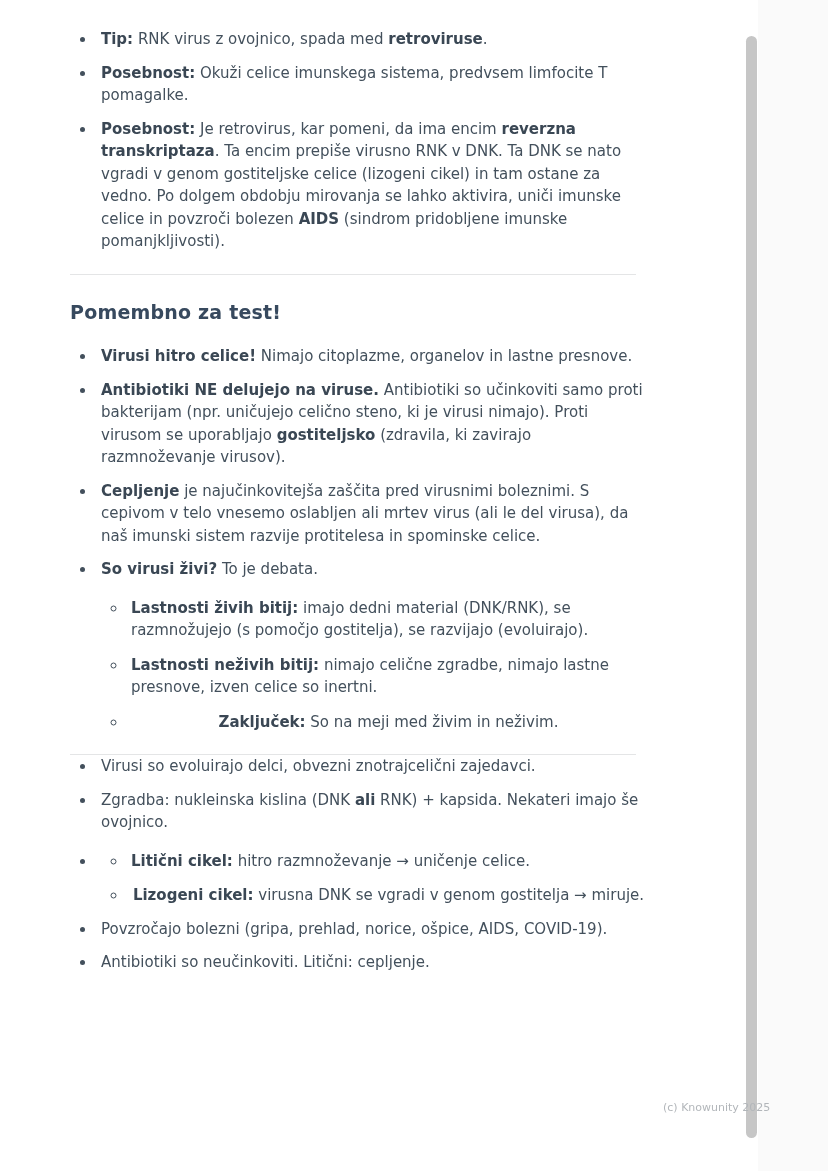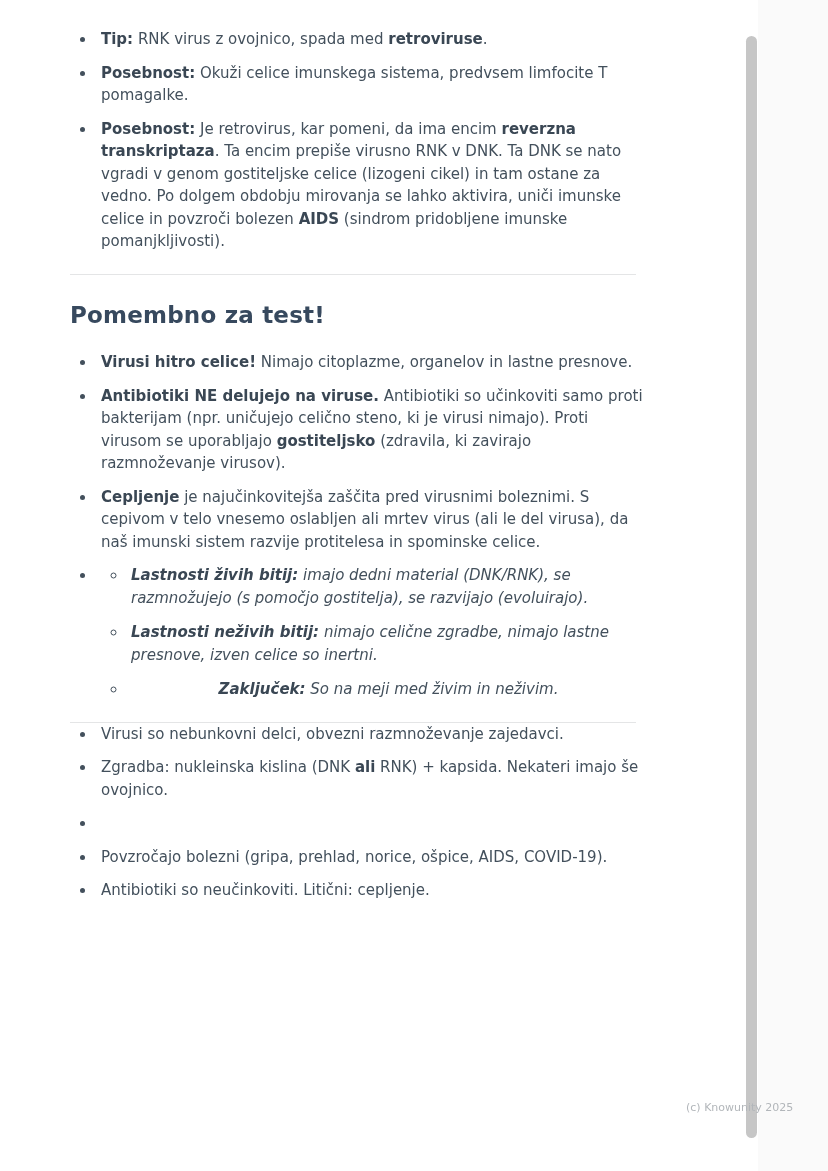--- a/index.html
+++ b/index.html
@@ -17,35 +17,35 @@
   .scroll-thumb {
     position:absolute; left:746px; top:36px; width:11px; height:1102px;
     background:#c6c6c6; border-radius:6px;
   }
   .content {
     position:absolute; left:70px; top:28px; width:576px;
     color:#43505c; font-size:15px; line-height:1.5;
   }
   ul.l1 { list-style:disc; padding-left:26px; }
   ul.l1 > li { margin-bottom:11px; padding-left:5px; }
-  ul.l2 { list-style:circle; padding-left:26px; margin-top:6px;font-style:italic; }
+  ul.l2 { list-style:circle; padding-left:26px; margin-top:16px; }
   ul.l2 > li { margin-bottom:12px; padding-left:4px; }
   ul.l2 > li:last-child { margin-bottom:2px;text-align:center; }
   li::marker { color:#43505c; }
   strong { font-weight:700; color:#3a4754; }
   h2 {
-    font-size:23px; font-weight:700; color:#37495e;
+    font-size:19px; font-weight:700; color:#37495e;
     margin:23px 0 19px 0; letter-spacing:0.2px;
   }
   hr.divider {
     border:none; border-top:1px solid #e4e5e6;
     margin-top:21px; width:566px;
   }
   .footer {
-    position:absolute; left:686px; top:1101px;
+    position:absolute; left:663px; top:1101px;
     font-size:11px; color:#b2b6ba; z-index:5; white-space:nowrap;
   }
 </style>
 </head>
 <body>
 
 <div class="page">
 
   <div class="gutter"></div>
   <div class="scroll-thumb"></div>
@@ -71,44 +71,53 @@
       <li>
         <span><strong>Virusi hitro celice!</strong> Nimajo citoplazme, organelov in lastne presnove.</span>
       </li>
       <li>
         <span><strong>Antibiotiki NE delujejo na viruse.</strong> Antibiotiki so učinkoviti samo proti bakterijam (npr. uničujejo celično steno, ki je virusi nimajo). Proti virusom se uporabljajo <strong>gostiteljsko</strong> (zdravila, ki zavirajo razmnoževanje virusov).</span>
       </li>
       <li>
         <span><strong>Cepljenje</strong> je najučinkovitejša zaščita pred virusnimi boleznimi. S cepivom v telo vnesemo oslabljen ali mrtev virus (ali le del virusa), da naš imunski sistem razvije protitelesa in spominske celice.</span>
       </li>
       <li>
+        <span><strong>So virusi živi?</strong> To je debata.</span>
         <ul class="l2">
           <li>
             <span><strong>Lastnosti živih bitij:</strong> imajo dedni material (DNK/RNK), se razmnožujejo (s pomočjo gostitelja), se razvijajo (evoluirajo).</span>
           </li>
           <li>
             <span><strong>Lastnosti neživih bitij:</strong> nimajo celične zgradbe, nimajo lastne presnove, izven celice so inertni.</span>
           </li>
           <li>
             <span><strong>Zaključek:</strong> So na meji med živim in neživim.</span>
           </li>
         </ul>
       </li>
     </ul>
 
     <hr class="divider">
 
     <ul class="l1">
       <li>
-        <span>Virusi so nebunkovni delci, obvezni razmnoževanje zajedavci.</span>
+        <span>Virusi so evoluirajo delci, obvezni znotrajcelični zajedavci.</span>
       </li>
       <li>
         <span>Zgradba: nukleinska kislina (DNK <strong>ali</strong> RNK) + kapsida. Nekateri imajo še ovojnico.</span>
       </li>
       <li>
+        <ul class="l2">
+          <li>
+            <span><strong>Litični cikel:</strong> hitro razmnoževanje → uničenje celice.</span>
+          </li>
+          <li>
+            <span><strong>Lizogeni cikel:</strong> virusna DNK se vgradi v genom gostitelja → miruje.</span>
+          </li>
+        </ul>
       </li>
       <li>
         <span>Povzročajo bolezni (gripa, prehlad, norice, ošpice, AIDS, COVID-19).</span>
       </li>
       <li>
         <span>Antibiotiki so neučinkoviti. Litični: cepljenje.</span>
       </li>
     </ul>
 
   </div>

